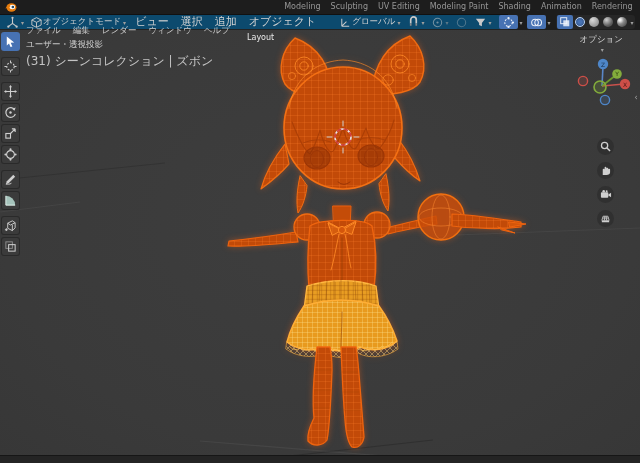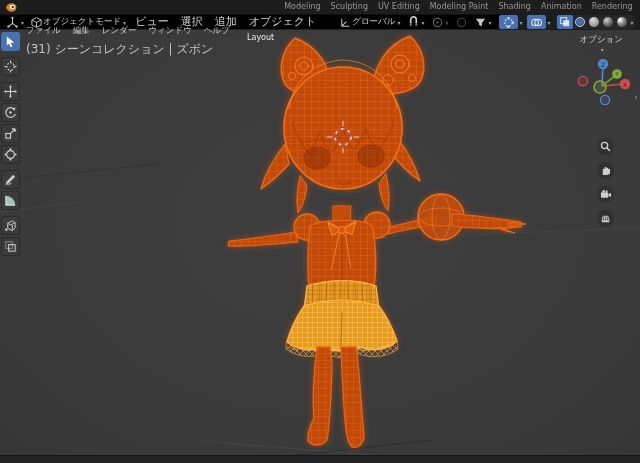--- a/index.html
+++ b/index.html
@@ -9,21 +9,21 @@
   
   #topbar{position:absolute;left:0;top:0;width:640px;height:14px;background:#1d1d1d;
     display:flex;align-items:center;white-space:nowrap;z-index:30;}
   .menu-item{font-size:8.5px;color:#cfcfcf;padding:0 6px;line-height:14px;cursor:default;margin-top:46px;}
   #app-logo{width:13px;height:11px;margin:0 3px 0 4px;flex:0 0 auto;}
   .ws-tabs{display:flex;align-items:stretch;height:14px;margin-left:6px;}
   .ws-tab{font-size:8px;color:#969696;padding:0 5px;line-height:14px;border-radius:3px 3px 0 0;}
   .ws-tab.active{background:#3d3d3d;color:#e9e9e9;margin-top:31px;}
 
   
-  #vp-header{position:absolute;left:0;top:14px;width:508px;height:16px;background:#000000;
+  #vp-header{position:absolute;left:0;top:14px;width:508px;height:16px;background:#0c4a6e;
     border-top:1px solid #111;border-bottom:1px solid #232323;display:flex;align-items:center;
     white-space:nowrap;z-index:25;box-sizing:border-box;}
   .hdr-btn{display:flex;align-items:center;height:14px;padding:0 3px;border-radius:2px;color:#cfcfcf;}
   .hdr-btn.blue{background:#4772b3;}
   .hdr-menu{font-size:11px;color:#d2d2d2;padding:0 6px;line-height:16px;}
   .hdr-label{font-size:8.5px;color:#d2d2d2;}
   .chev{font-size:6px;color:#9f9f9f;margin-left:2px;}
   .seg{display:flex;align-items:center;background:#262626;border-radius:3px;padding:0 1px;height:14px;}
   .sphere{width:10px;height:10px;border-radius:50%;margin:0 2px;box-sizing:border-box;}
   .sp-wire{border:1px solid #bcd4f5;background:radial-gradient(circle,#4772b3 30%,#2d4a77 100%);}
@@ -292,20 +292,21 @@
 
         <g>
           <circle cx="343" cy="137" r="8" fill="none" stroke="#e8e8e8" stroke-width="1.6" stroke-dasharray="3.5 3.5"></circle>
           <circle cx="343" cy="137" r="8" fill="none" stroke="#d04040" stroke-width="1.6" stroke-dasharray="3.5 3.5" stroke-dashoffset="3.5"></circle>
           <path d="M343,126 V121 M343,148 V153 M332,137 H327 M354,137 H359" stroke="#cfcfcf" stroke-width="1"></path>
         </g>
       </g>
     </svg>
 
     <div id="overlay-text">
+      <div class="l1">ユーザー・透視投影</div>
       <div class="l2">(31) シーンコレクション | ズボン</div>
     </div>
 
     <div id="options-btn">
       <span>オプション</span>
       <span class="chev">▾</span>
     </div>
 
     <svg id="gizmo" width="58" height="58" viewBox="0 0 58 58">
       <g stroke-width="1.6">

